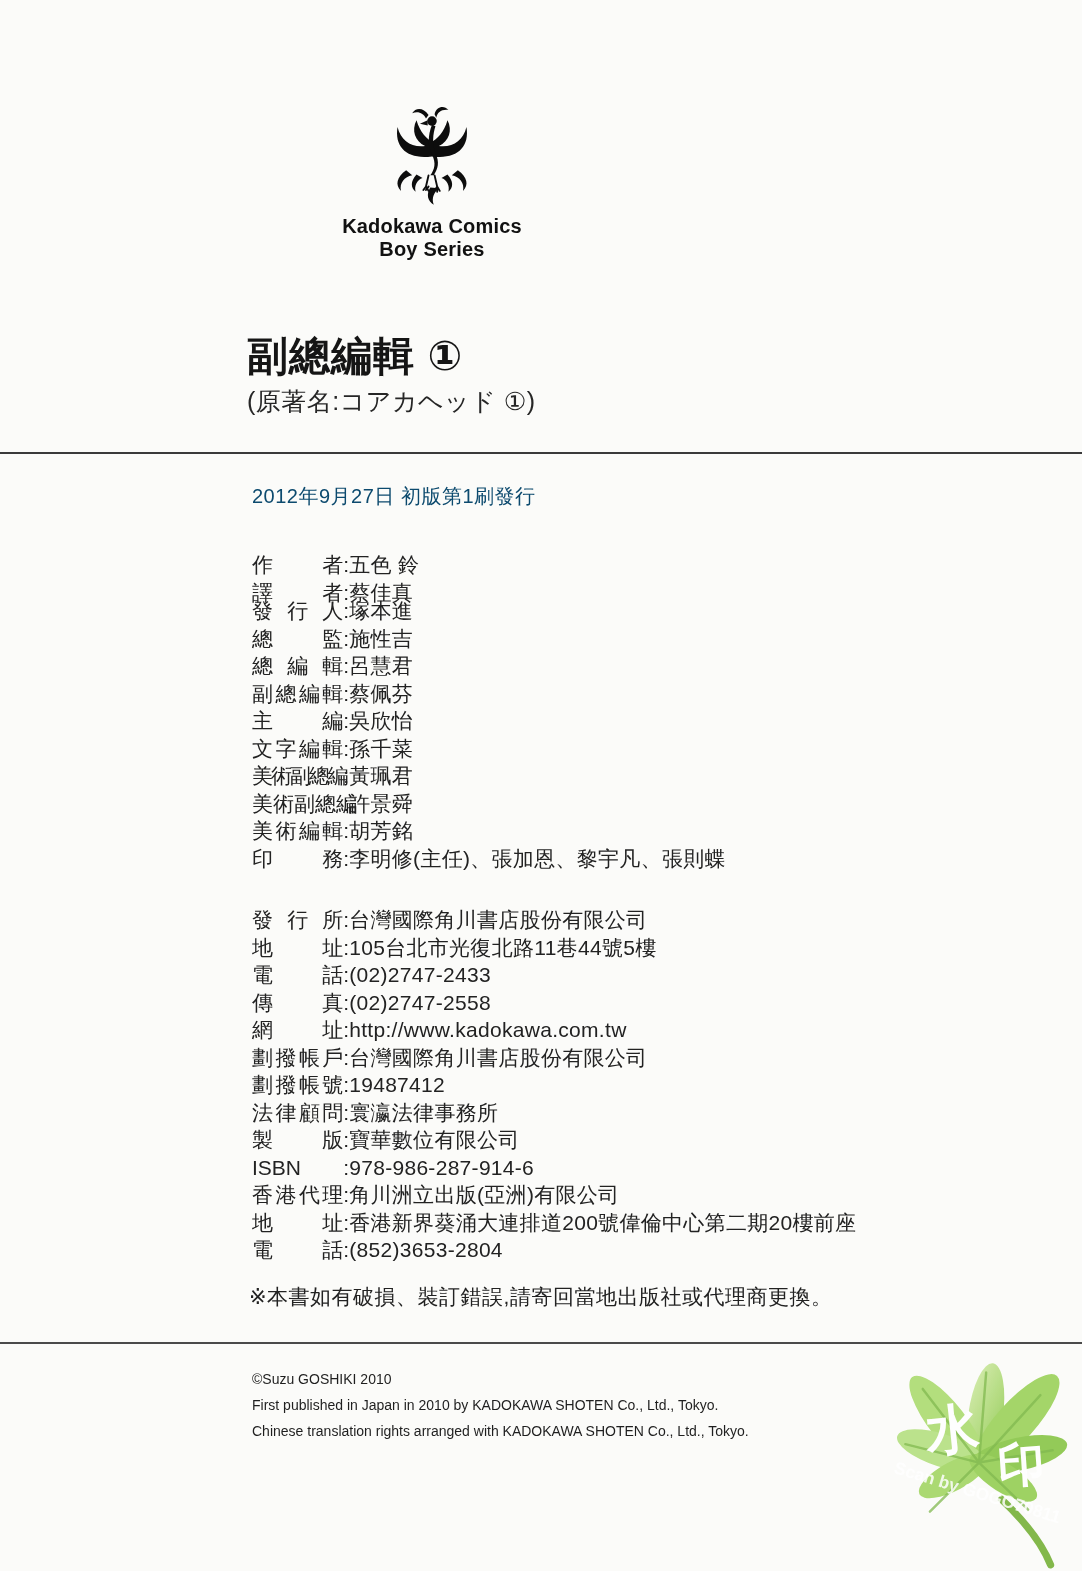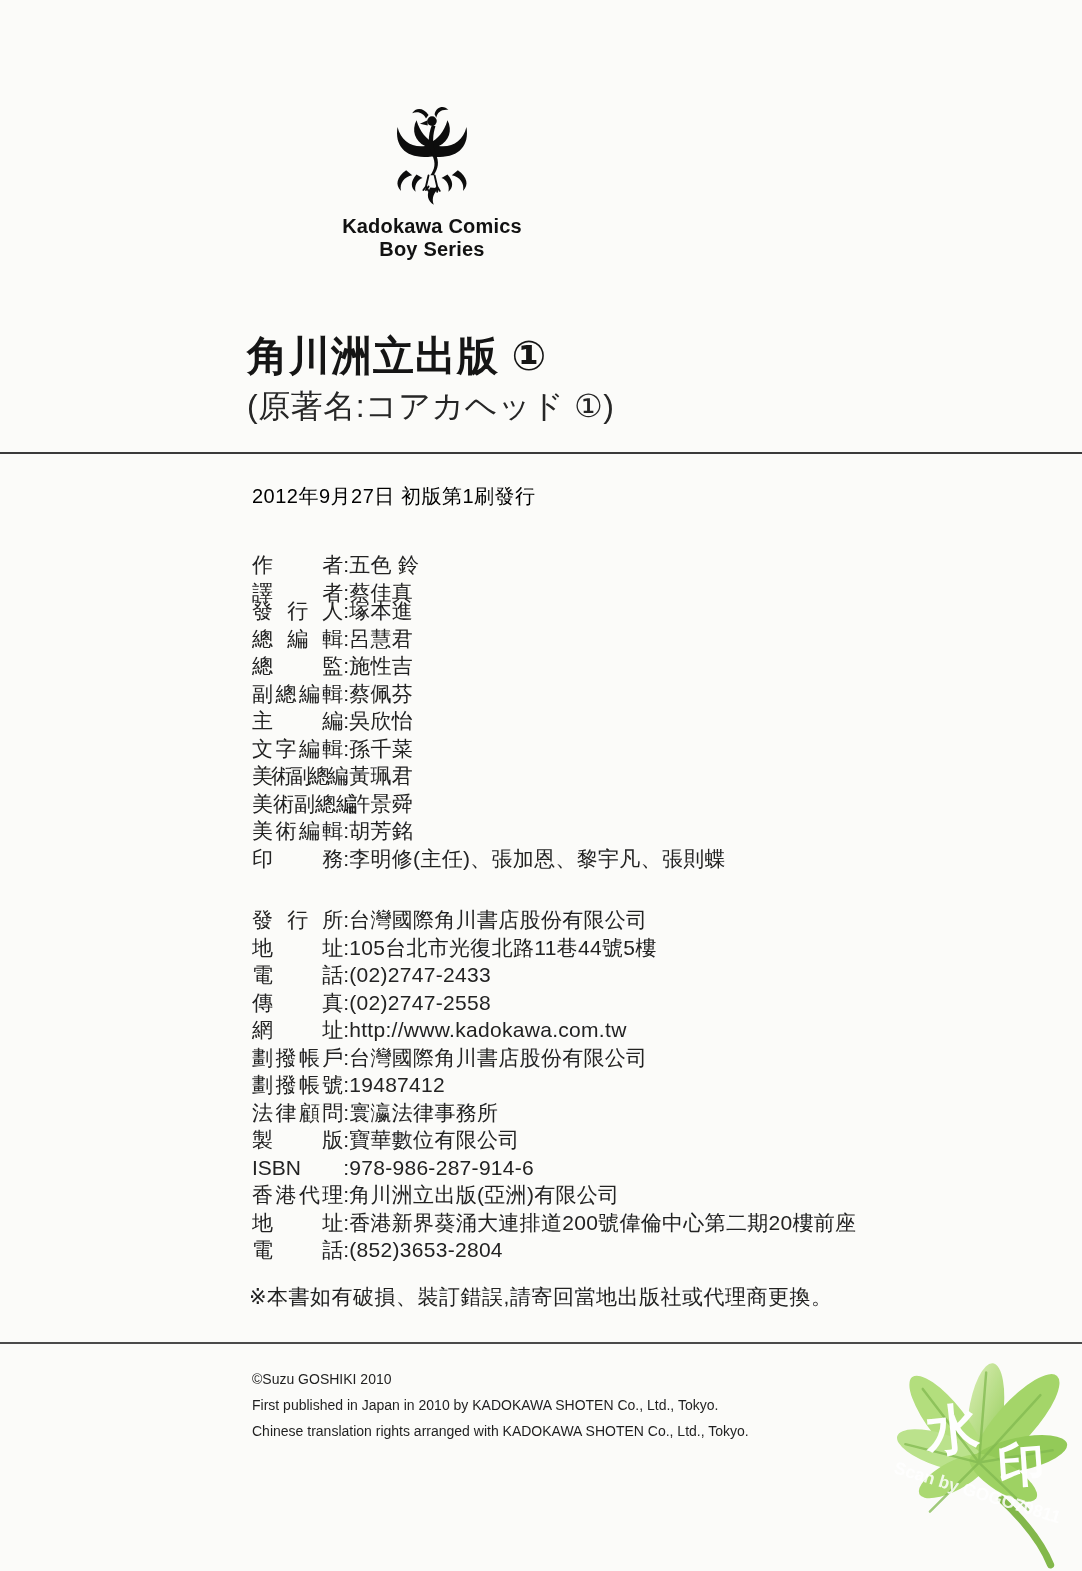--- a/index.html
+++ b/index.html
@@ -13,29 +13,29 @@
   .abs{position:absolute;}
 
   
   #logo{top:103px;left:0;width:864px;text-align:center;}
   #logo svg{display:block;margin:0 auto;}
   .logo-text{font-weight:bold;font-size:20px;line-height:23px;color:#111;letter-spacing:.2px;}
 
   
   #title-block{left:247px;top:334px;}
   #book-title{font-size:41px;font-weight:900;letter-spacing:1px;color:#151515;line-height:1.1;margin:0;}
-  #book-subtitle{font-size:32px;color:#262626;margin-top:6px;letter-spacing:.5px;}
+  #book-subtitle{font-size:25px;color:#262626;margin-top:6px;letter-spacing:.5px;}
 
   
   .rule{left:0;width:1082px;height:2px;background:#3a3a3a;}
   #rule-top{top:452px;}
   #rule-bottom{top:1342px;background:#4a4a4a;}
 
   
-  #edition-line{left:252px;top:483px;font-size:20px;color:#000000;letter-spacing:.5px;}
+  #edition-line{left:252px;top:483px;font-size:20px;color:#0c4a6e;letter-spacing:.5px;}
 
   .credits{font-size:21px;color:#222;}
   #staff{left:252px;top:551px;}
   #editorial{left:252px;top:597px;}
   #publisher{left:252px;top:906px;}
   #hk{left:252px;top:1181px;}
 
   .row{line-height:27.5px;white-space:nowrap;}
   .row .lbl{
     display:inline-block;width:4.35em;
@@ -80,36 +80,36 @@
 
       <path d="M66,84 L63,97 L60,101 M66,97 L63,101 M63,97 L66,102" stroke="#0d0d0d" stroke-width="2.2" fill="none" stroke-linecap="round"></path>
       <path d="M73,84 L76,97 L73,102 M76,97 L79,102 M76,97 L76,103" stroke="#0d0d0d" stroke-width="2.2" fill="none" stroke-linecap="round"></path>
     </g>
   </svg>
   <div class="logo-text">Kadokawa Comics</div>
   <div class="logo-text">Boy Series</div>
 </div>
 
 <div id="title-block" class="abs">
-  <h1 id="book-title">角川洲立出版 ①</h1>
+  <h1 id="book-title">副總編輯 ①</h1>
   <div id="book-subtitle">(原著名:コアカヘッド ①)</div>
 </div>
 
 <div id="rule-top" class="abs rule"></div>
 
 <div id="edition-line" class="abs">2012年9月27日  初版第1刷發行</div>
 
 <div id="staff" class="abs credits">
     <div class="row"><span class="lbl">作者</span><span class="colon">:</span><span class="val">五色 鈴</span></div>
     <div class="row"><span class="lbl">譯者</span><span class="colon">:</span><span class="val">蔡佳真</span></div>
   </div>
 <div id="editorial" class="abs credits">
     <div class="row"><span class="lbl">發行人</span><span class="colon">:</span><span class="val">塚本進</span></div>
+    <div class="row"><span class="lbl">總監</span><span class="colon">:</span><span class="val">施性吉</span></div>
     <div class="row"><span class="lbl">總編輯</span><span class="colon">:</span><span class="val">呂慧君</span></div>
-    <div class="row"><span class="lbl">總監</span><span class="colon">:</span><span class="val">施性吉</span></div>
     <div class="row"><span class="lbl">副總編輯</span><span class="colon">:</span><span class="val">蔡佩芬</span></div>
     <div class="row"><span class="lbl">主編</span><span class="colon">:</span><span class="val">吳欣怡</span></div>
     <div class="row"><span class="lbl">文字編輯</span><span class="colon">:</span><span class="val">孫千菜</span></div>
     <div class="row"><span class="lbl l5">美術副總編</span><span class="colon">:</span><span class="val">黃珮君</span></div>
     <div class="row"><span class="lbl">美術副總編</span><span class="colon">:</span><span class="val">許景舜</span></div>
     <div class="row"><span class="lbl">美術編輯</span><span class="colon">:</span><span class="val">胡芳銘</span></div>
     <div class="row"><span class="lbl">印務</span><span class="colon">:</span><span class="val">李明修(主任)、張加恩、黎宇凡、張則蝶</span></div>
   </div>
 <div id="publisher" class="abs credits">
     <div class="row"><span class="lbl">發行所</span><span class="colon">:</span><span class="val">台灣國際角川書店股份有限公司</span></div>

